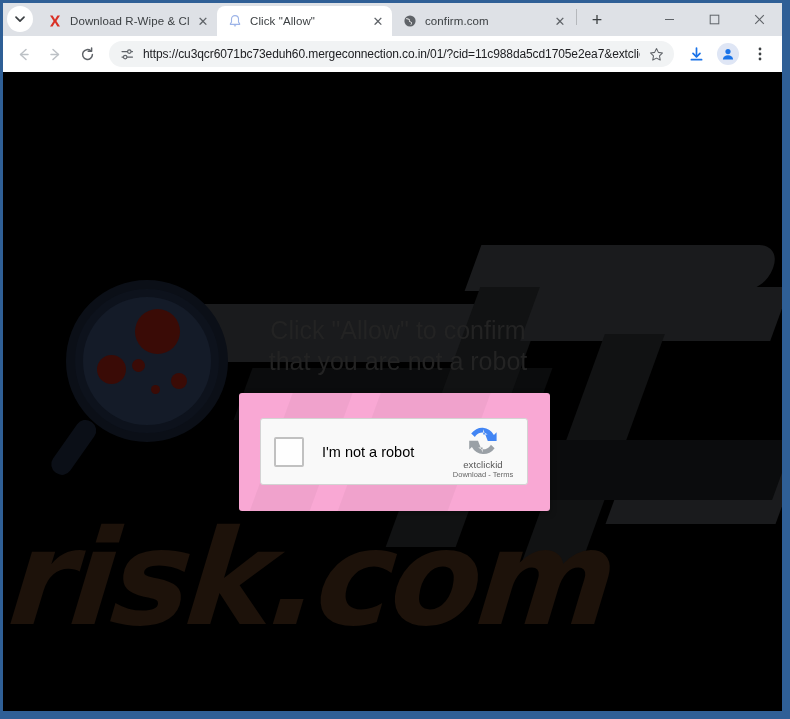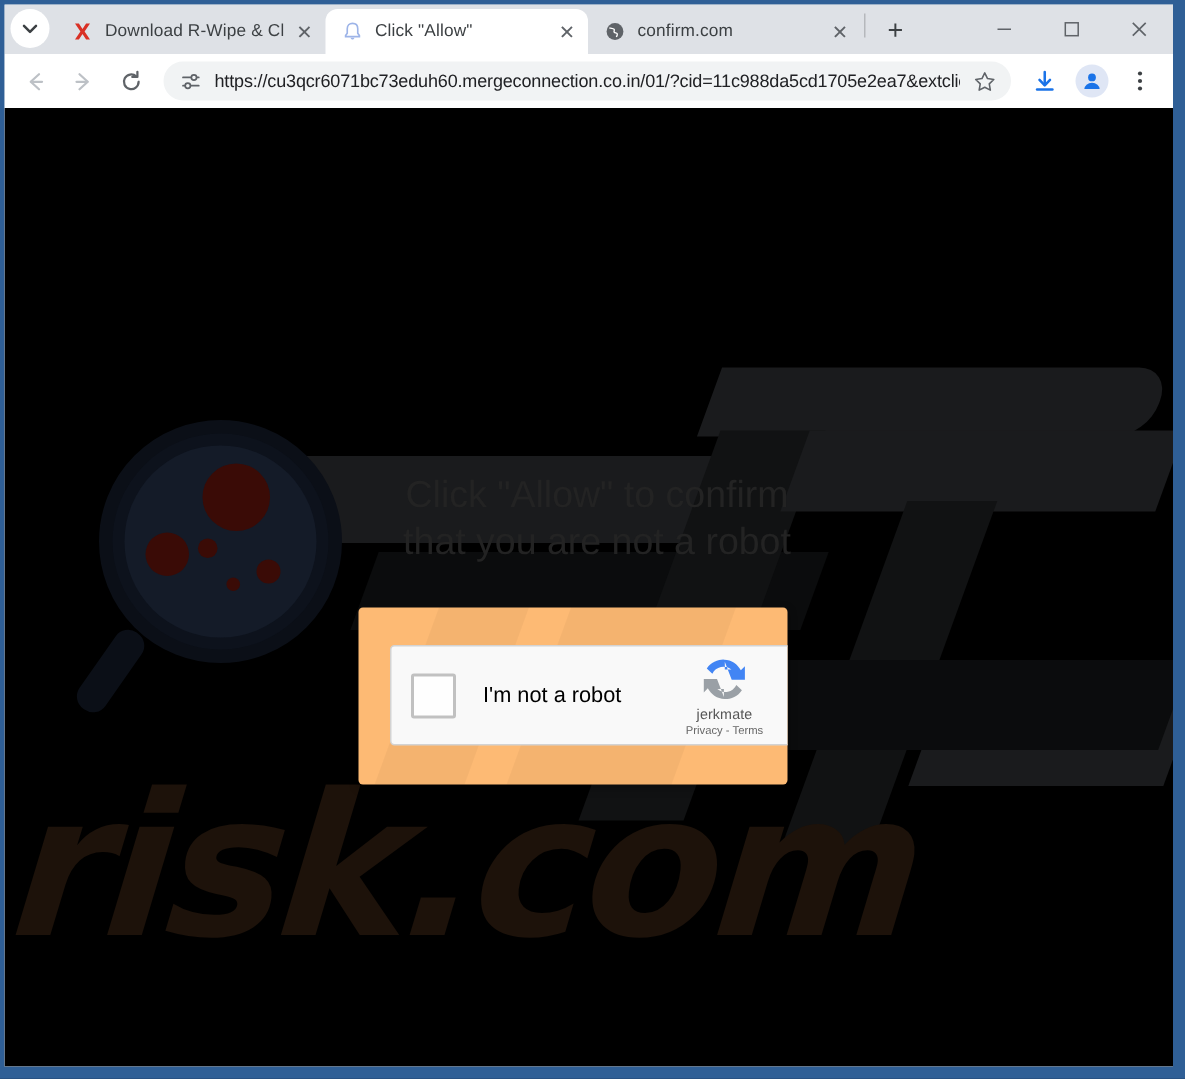--- a/index.html
+++ b/index.html
@@ -277,24 +277,24 @@
     color: #232323;
     font-weight: 400;
     pointer-events: none;
     font-family: "Liberation Sans", sans-serif;
   }
 
   
   #captcha-card {
     position: absolute;
     left: 236px;
-    top: 333px;
-    width: 286px;
+    top: 321px;
+    width: 311px;
     height: 118px;
-    background: #fdba74;
+    background: #f9a8d4;
     border-radius: 3px;
     box-shadow: 0 2px 6px rgba(0,0,0,.35);
     overflow: hidden;
   }
   #captcha-card .card-streak {
     position: absolute;
     top: -30px;
     width: 60px;
     height: 190px;
     background: rgba(0,0,0,.035);
@@ -524,21 +524,21 @@
         <div class="card-streak" style="left:118px; width:110px;"></div>
 
         <div id="recaptcha-widget">
           <div id="recaptcha-checkbox"></div>
           <div id="recaptcha-label">I'm not a robot</div>
           <div id="recaptcha-brand">
             <svg class="rc-logo" width="32" height="32" viewBox="0 0 32 32">
               <path d="M16.2 4.2 L16.2 9.4 L20.6 9.4 A8.2 8.2 0 0 0 7.9 12.1 L4.2 8.6 A13.2 13.2 0 0 1 26.9 9.9 L29.6 7.2 L29.6 16.1 L20.8 16.1 Z" fill="#4285f4"></path>
               <path d="M15.6 27.6 L15.6 22.4 L11.2 22.4 A8.2 8.2 0 0 0 23.9 19.7 L27.6 23.2 A13.2 13.2 0 0 1 4.9 21.9 L2.2 24.6 L2.2 15.7 L11 15.7 Z" fill="#9aa0a6"></path>
             </svg>
-            <span class="rc-name">jerkmate</span>
-            <span class="rc-links">Privacy - Terms</span>
+            <span class="rc-name">extclickid</span>
+            <span class="rc-links">Download - Terms</span>
           </div>
         </div>
       </div>
 
     </div>
   </div>
 </div>
 
 </body></html>

